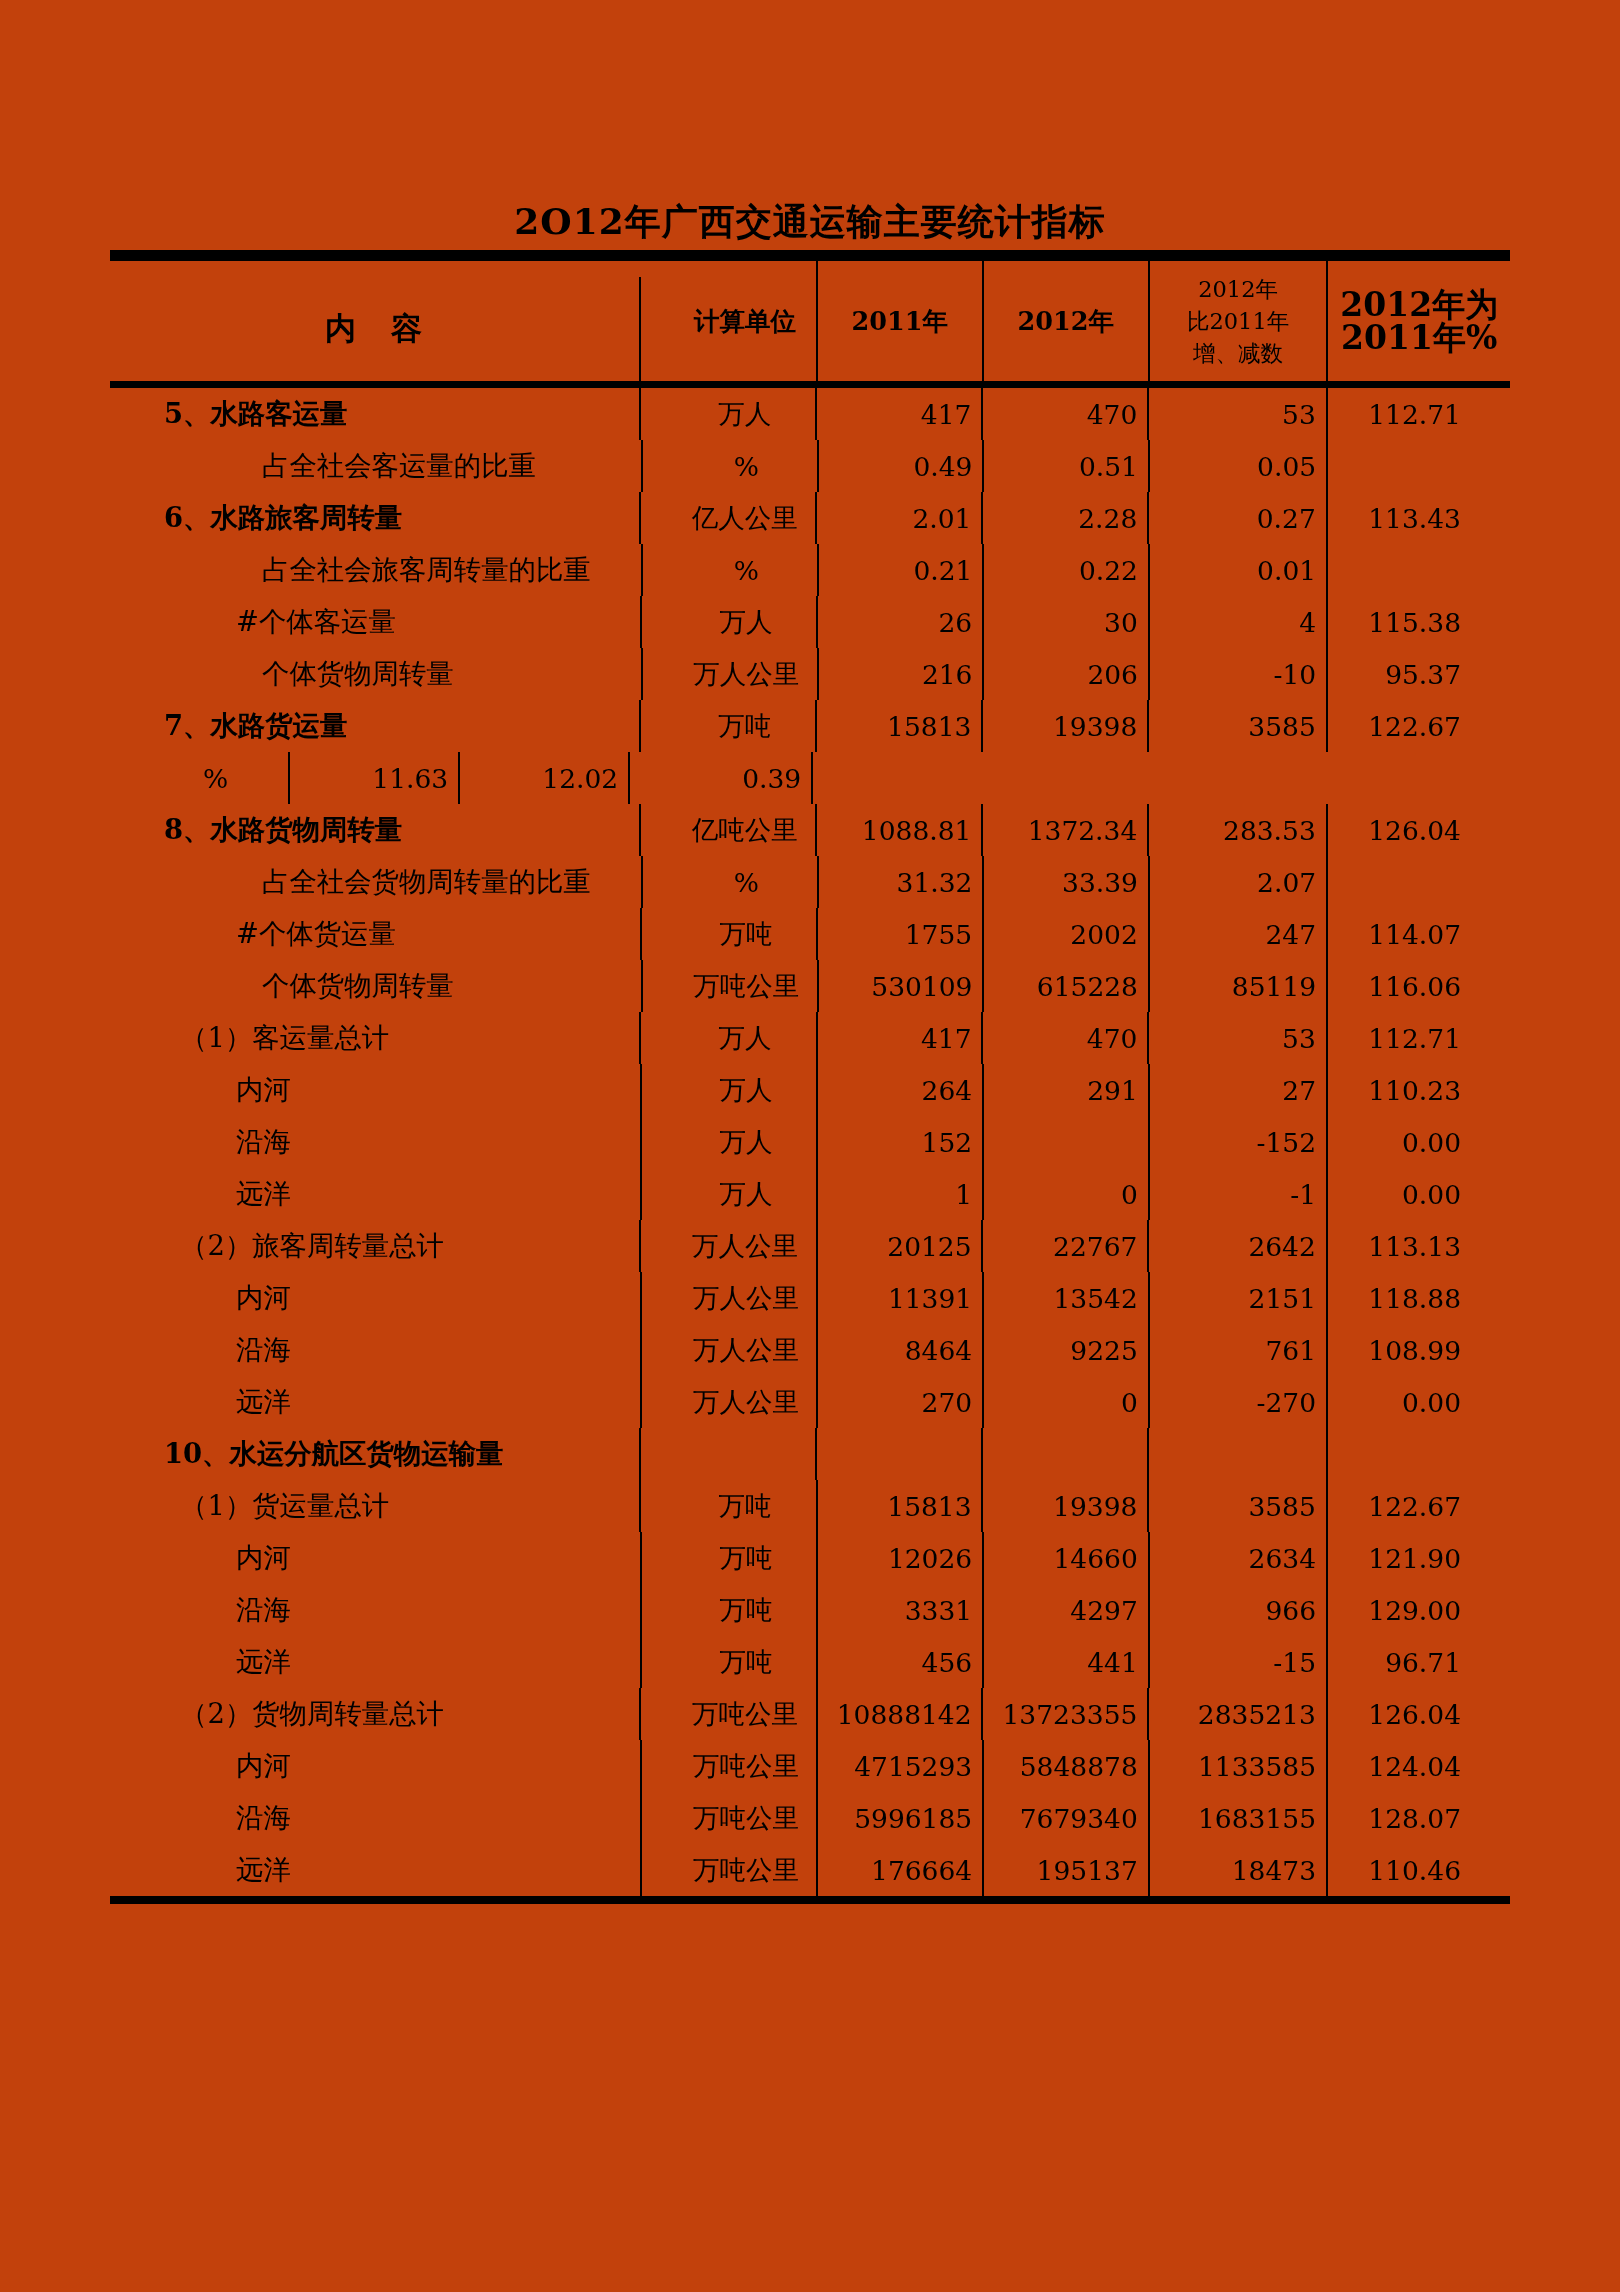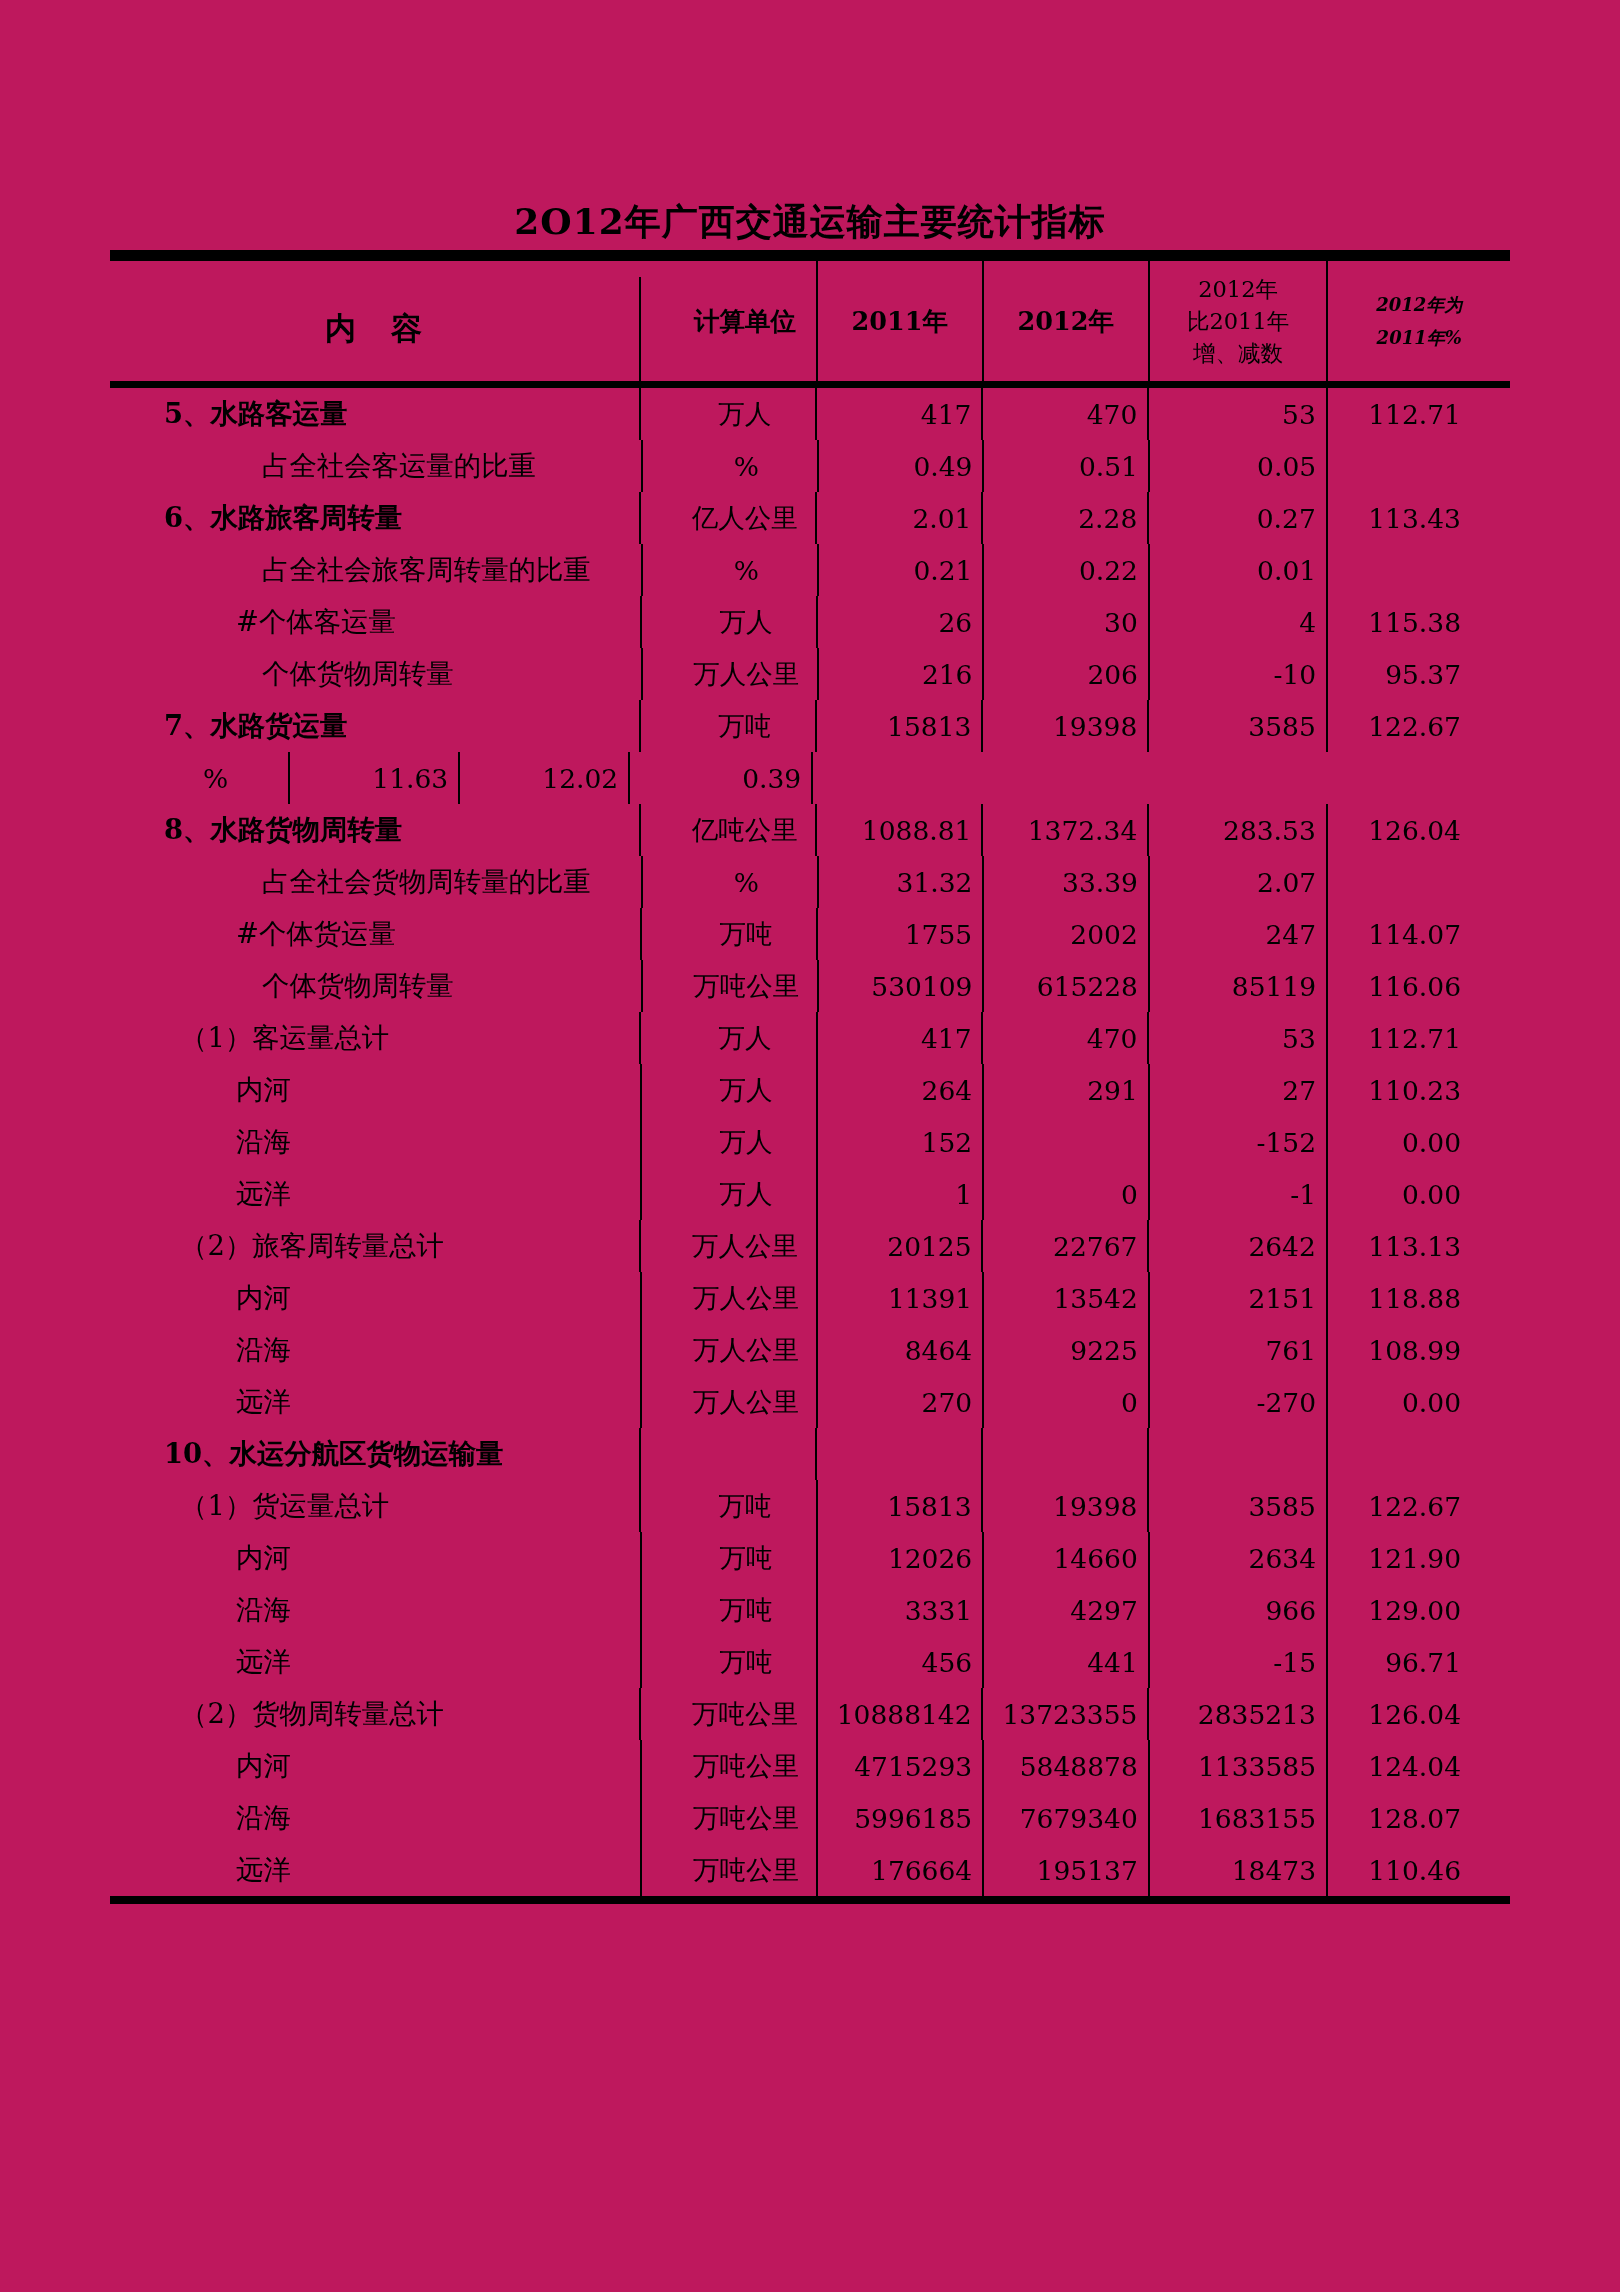--- a/index.html
+++ b/index.html
@@ -4,21 +4,21 @@
 <style>
   html, body {
     margin: 0;
     padding: 0;
     background: #ffffff;
   }
   #page {
     position: relative;
     width: 1620px;
     height: 2293px;
-    background: #be185d;
+    background: #c2410c;
     font-family: "DejaVu Serif", "Liberation Serif", serif;
     color: #000000;
   }
   #doc-title {
     position: absolute;
     left: 110px;
     width: 1400px;
     top: 198px;
     text-align: center;
     font-size: 36px;
@@ -59,24 +59,23 @@
   }
   #header-row .cell { justify-content: center; text-align: center; padding: 0; }
   #header-row .c1 { font-size: 31px; letter-spacing: 2px; margin-top: 16px; }
   #header-row .c5 {
     font-weight: normal;
     font-size: 22.5px;
     line-height: 32px;
     white-space: pre-line;
   }
   #header-row .c6 {
-    font-size: 18px;
+    font-size: 33px;
     line-height: 33px;
     white-space: pre-line;
-    font-style: italic;
   }
   .body-row { height: 52px; font-size: 26.5px; }
   .body-row .c1 { font-size: 27.4px; }
   .body-row.bold .c1 { font-weight: bold; }
   .ind1 .c1 { padding-left: 54px; }
   .ind2 .c1 { padding-left: 70px; }
   .ind3 .c1 { padding-left: 126px; }
   .ind4 .c1 { padding-left: 152px; }
 </style>
 </head>

